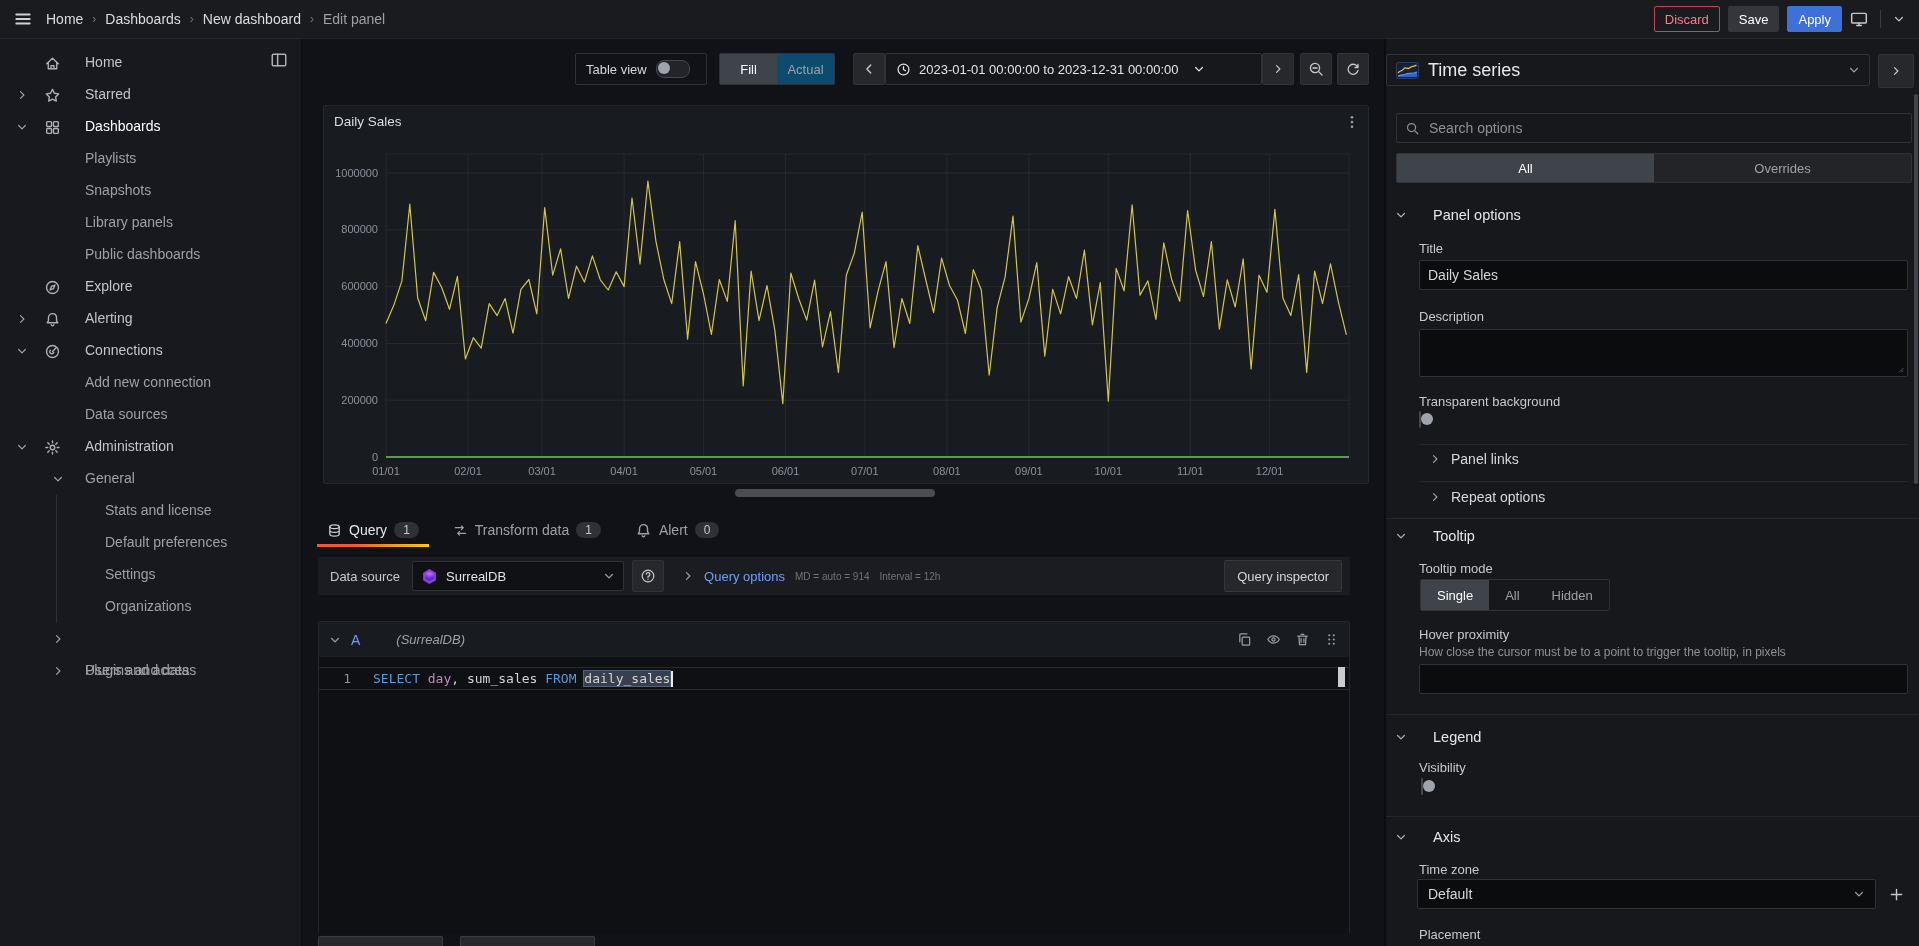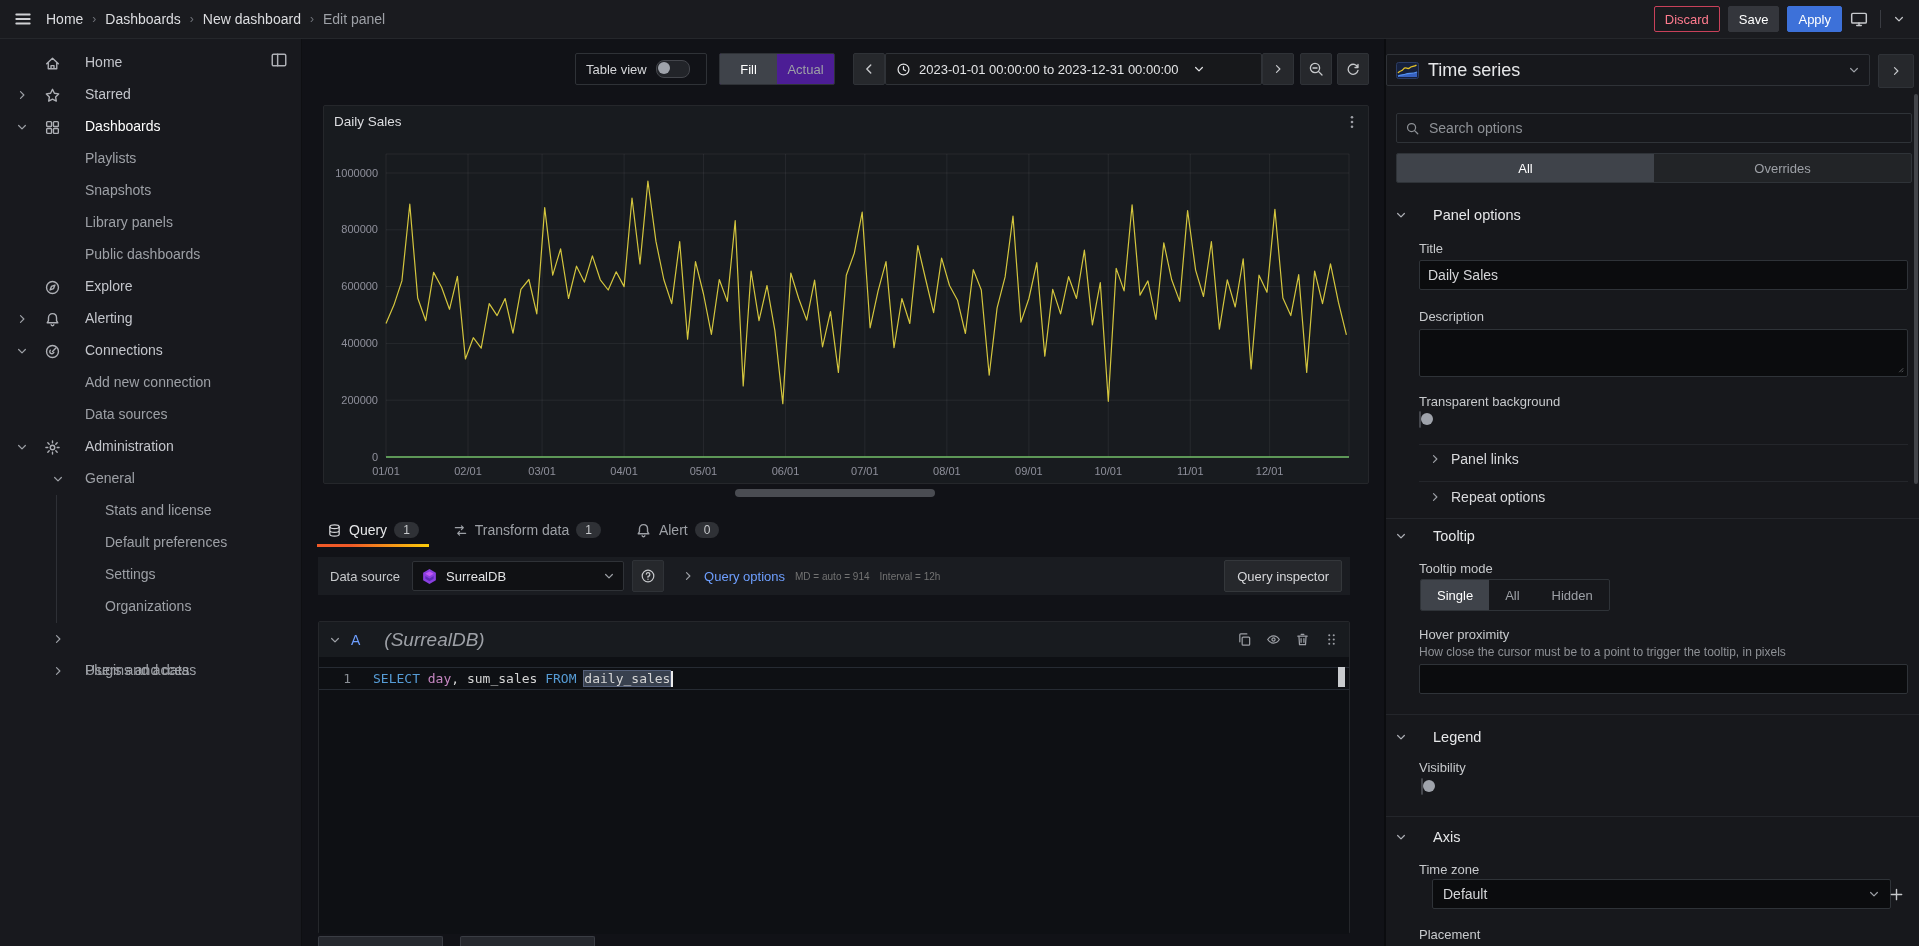--- a/index.html
+++ b/index.html
@@ -37,21 +37,21 @@
   
   #main{position:relative;width:1082px;flex:none;background:#111217}
   .tool-item{position:absolute;top:14px;height:32px;box-sizing:border-box}
   #tableview-box{left:273px;width:132px;border:1px solid #2f3237;border-radius:2px;
     display:flex;align-items:center;gap:9px;padding:0 10px;color:#d5d6d9;font-size:13px}
   .switch{width:32px;height:16px;border-radius:8px;background:#222429;border:1px solid #44464c;
     position:relative;cursor:pointer;flex:none}
   .switch .knob{position:absolute;left:1px;top:1px;width:12px;height:12px;border-radius:50%;
     background:#9fa3ab}
   #fill-actual{left:417px;width:116px;border:1px solid #2f3237;border-radius:2px;display:flex;
-    overflow:hidden;background:#4c1d95}
+    overflow:hidden;background:#0c4a6e}
   .seg{flex:1;display:flex;align-items:center;justify-content:center;font-size:13px;
     color:#9da0a6;cursor:pointer}
   .seg.sel{background:#3f434a;color:#fff;font-weight:500}
   .tool-btn{background:#26282c;border:1px solid #2f3237;border-radius:2px;color:#c7c9cc;
     display:flex;align-items:center;justify-content:center;cursor:pointer}
   #time-prev{left:551px;width:32px}
   #time-range-btn{left:583px;width:377px;background:#17181b;border:1px solid #2f3237;
     border-radius:2px;display:flex;align-items:center;gap:8px;padding:0 10px;color:#e3e4e6;
     font-size:13px;font-weight:500;cursor:pointer;box-sizing:border-box}
   #time-next{left:960px;width:32px}
@@ -88,21 +88,21 @@
   .qo-meta{color:#737373;font-size:10px}
   #query-inspector-btn{margin-left:auto;height:30px;background:#26282c;border:1px solid #34373b;
     border-radius:2px;color:#d5d6d9;font-size:13px;display:flex;align-items:center;padding:0 12px;
     cursor:pointer;font-weight:500}
   
   #query-card{left:16px;top:582px;width:1032px;height:313px;border:1px solid #25272b;
     border-radius:2px;box-sizing:border-box;background:#0e1014}
   #qc-header{height:35px;background:#181b1f;display:flex;align-items:center;padding:0 10px;gap:10px}
   #qc-chev{color:#9da0a6;display:flex;cursor:pointer}
   #qc-ref{color:#6e9fff;font-size:14px;font-weight:500;cursor:pointer}
-  #qc-ds{color:#9da0a6;font-size:19px;font-style:italic;margin-left:14px}
+  #qc-ds{color:#9da0a6;font-size:13px;font-style:italic;margin-left:26px}
   #qc-icons{margin-left:auto;display:flex;align-items:center;gap:14px;color:#9da0a6}
   #qc-icons span{display:flex;cursor:pointer}
   #code-area{position:relative;height:277px;background:#0e1014;font-family:"DejaVu Sans Mono","Liberation Mono",monospace}
   #code-line{position:absolute;left:0;right:0;top:10px;height:21px;border-top:1px solid #262b33;
     border-bottom:1px solid #262b33;display:flex;align-items:center}
   #gutter-num{width:54px;text-align:right;color:#8a8f96;font-size:13px;padding-right:22px;box-sizing:border-box}
   #code-text{font-size:13px;white-space:pre;display:flex;align-items:center}
   .tok-kw{color:#569cd6}
   .tok-kw2{color:#c586c0}
   .tok-plain{color:#d4d4d4}
@@ -136,21 +136,21 @@
   .sect-head .txt{color:#e6e7e9;font-size:14.5px;font-weight:500}
   .fld-label{position:absolute;font-size:13px;font-weight:500;color:#c7c9cc}
   .fld-desc{position:absolute;font-size:12px;color:#8e9196}
   .divider{position:absolute;height:1px;background:#24262b}
   .collapse-row{position:absolute;display:flex;align-items:center;gap:10px;cursor:pointer}
   .collapse-row .chev{color:#9da0a6;display:flex}
   .collapse-row .txt{color:#d8d9dc;font-size:14px;font-weight:500}
   #tooltip-modes{left:34px;top:540px;height:30px;border:1px solid #2f3338;border-radius:2px;
     display:flex;overflow:hidden;position:absolute;background:#17181c}
   #tooltip-modes .seg{padding:0 16px;flex:none}
-  #tz-select{left:46px;top:840px;width:459px;height:30px;background:#0b0c0e;border:1px solid #2f3338;
+  #tz-select{left:31px;top:840px;width:459px;height:30px;background:#0b0c0e;border:1px solid #2f3338;
     border-radius:2px;display:flex;align-items:center;padding:0 10px;box-sizing:border-box;
     color:#d5d6d9;font-size:14px;cursor:pointer}
   #tz-select .chev{margin-left:auto;color:#9da0a6;display:flex}
   #tz-add{left:496px;top:840px;width:28px;height:30px;display:flex;align-items:center;
     justify-content:center;color:#c7c9cc;cursor:pointer}
   #resize-grip{position:absolute;right:2px;bottom:2px;color:#6f7278;display:flex}
   #pane-scrollbar{left:528px;top:55px;width:4px;height:390px;border-radius:2px;background:#43454a}
   svg{display:block}
 </style>
 </head>

